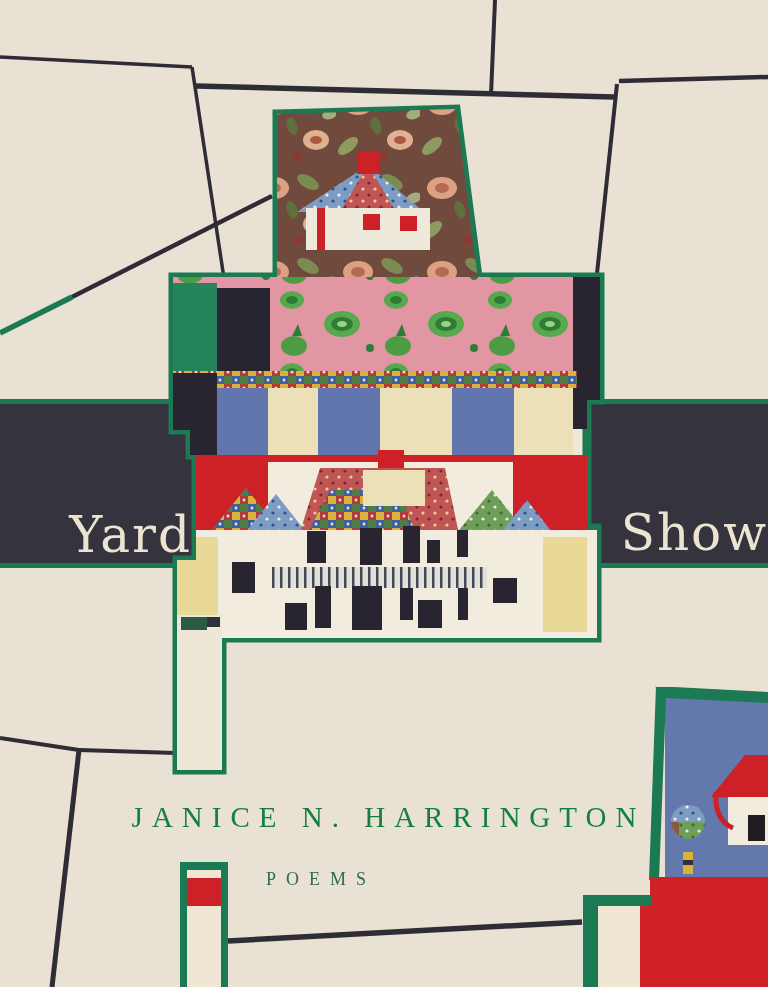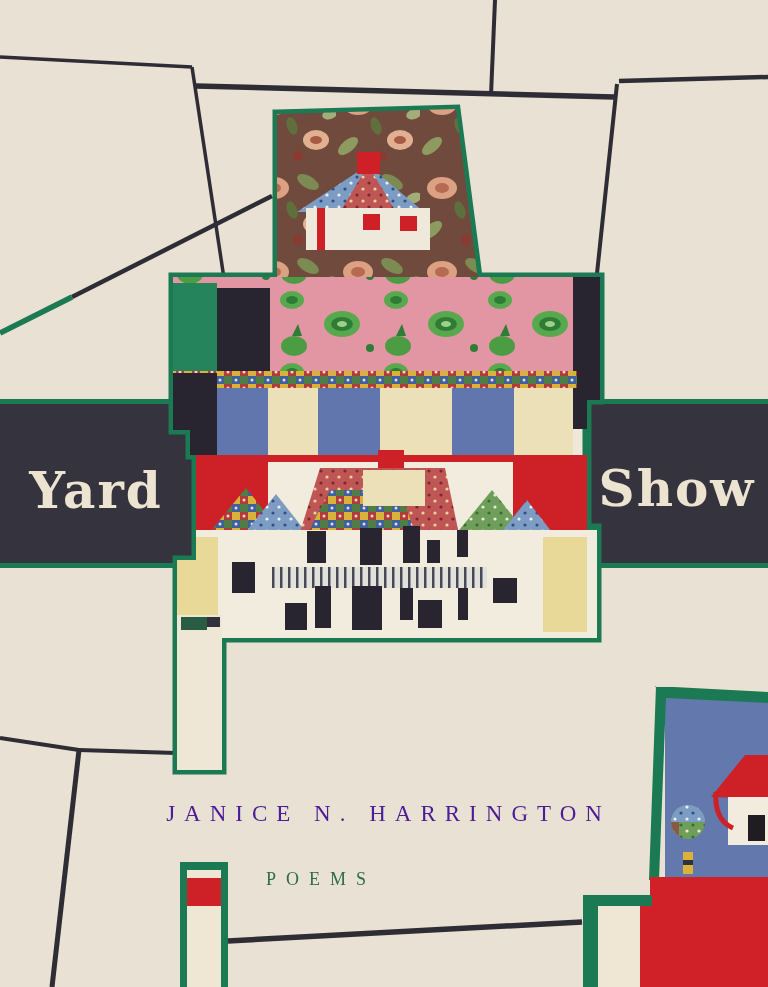--- a/index.html
+++ b/index.html
@@ -8,34 +8,35 @@
     width:768px;height:987px;
     background:#e9e1d3;
     overflow:hidden;
     font-family:"Liberation Serif", serif;
   }
   #art{position:absolute;left:0;top:0;width:768px;height:987px;}
   .band-text{
     position:absolute;
     color:#ece4d1;
     font-family:"DejaVu Serif", serif;
-    font-weight:bold;
+    font-weight:normal;
     font-size:50px;
     letter-spacing:2px;
-    text-align:center;
+    text-align:right;
     line-height:1;
+    margin-top:44px;
   }
   #title-left{left:0;width:192px;top:466px;}
   #title-right{left:586px;width:182px;top:464px;}
   #author{
     position:absolute;left:0;top:801px;width:768px;
     text-align:center;
-    color:#4c1d95;
+    color:#15803d;
     font-family:"Liberation Serif", serif;
-    font-size:23px;
+    font-size:29px;
     letter-spacing:9px;
     text-indent:9px; 
     white-space:nowrap;
   }
   #genre{
     position:absolute;left:0;top:869px;width:632px;
     text-align:center;
     color:#2e6b4f;
     font-family:"Liberation Serif", serif;
     font-size:18px;

